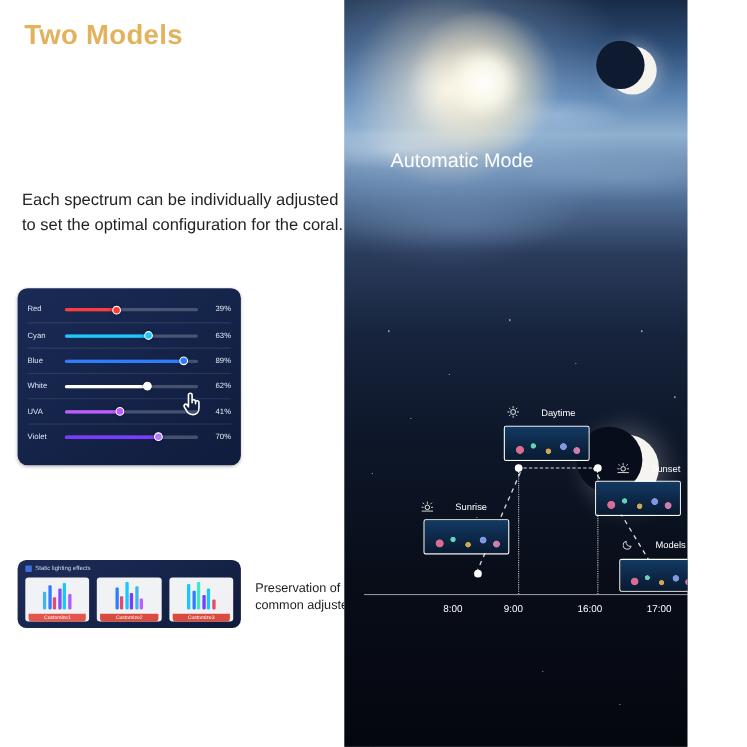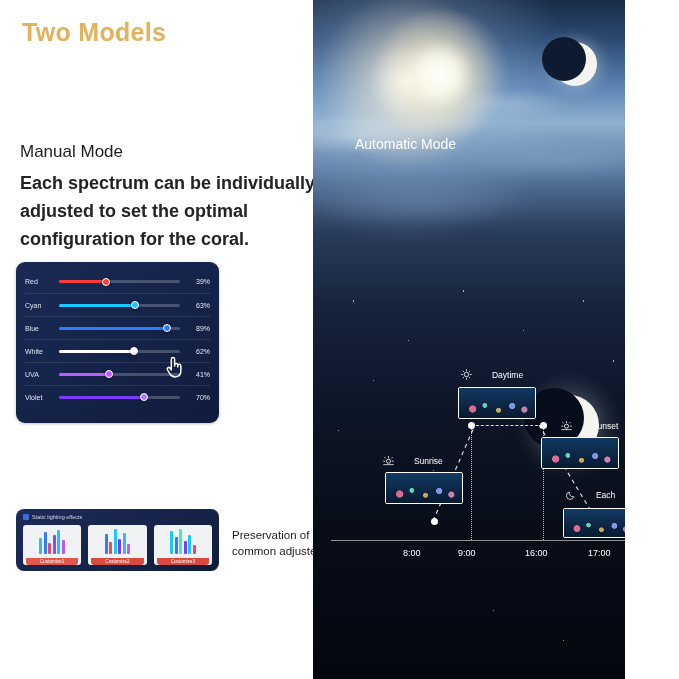--- a/index.html
+++ b/index.html
@@ -24,21 +24,21 @@
     font-size: 25px; font-weight: bold;
     color: #e2b25c;
     letter-spacing: 0.3px;
   }
   .manual-head {
     position: absolute; left: 20px; top: 142px;
     font-size: 17px; color: #1d1d1f; font-weight: 500;
   }
   .manual-desc {
     position: absolute; left: 20px; top: 170px; width: 300px;
-    font-size: 18px; line-height: 1.55; color: #232323; font-weight: bold;
+    font-size: 15px; line-height: 1.55; color: #232323;
   }
 
   
   .slider-card {
     position: absolute; left: 16px; top: 262px;
     width: 203px; height: 161px;
     border-radius: 9px;
     background: linear-gradient(145deg,#1a2a55 0%, #16254c 40%, #101c3c 100%);
     box-shadow: 0 1px 3px rgba(0,0,0,.25);
     padding: 8px 9px 6px 9px;
@@ -127,21 +127,21 @@
   .moon-mid {
     position:absolute; right:26px; top:395px; width:60px; height:60px; border-radius:50%;
     background:#f5f4ef; box-shadow:0 0 22px 7px rgba(255,255,255,.22);
   }
   .moon-mid::after {
     content:""; position:absolute; left:-15px; top:-7px; width:60px; height:60px; border-radius:50%;
     background:#070d1a;
   }
   .stars i { position:absolute; background:#fff; border-radius:50%; opacity:.75; }
 
-  .auto-head { position:absolute; left:42px; top:136px; font-size:14px; color:#ffffff; }
+  .auto-head { position:absolute; left:42px; top:136px; font-size:18px; color:#ffffff; }
   .auto-desc { position:absolute; left:42px; top:168px; width:262px; font-size:12.5px; line-height:1.6; color:#e8eef7; }
 
   
   .tl-baseline { position:absolute; left:18px; top:540px; width:306px; height:1px; background:rgba(255,255,255,.55); }
   .tl-plateau  { position:absolute; left:158px; top:425px; width:72px; height:0; border-top:1.5px dashed rgba(255,255,255,.85); }
   .tl-rise     { position:absolute; left:120px; top:425px; width:42px; height:96px; }
   .tl-fall     { position:absolute; left:226px; top:425px; width:58px; height:96px; }
   .vline { position:absolute; width:0; border-left:1px dotted rgba(255,255,255,.75); }
   .dot { position:absolute; width:7px; height:7px; border-radius:50%; background:#fff; }
 
@@ -166,21 +166,20 @@
 </style>
 </head>
 <body>
 
 <div class="page">
 
   <div class="left">
 
     <div class="title">Two Models</div>
 
-    <div class="manual-head">Manual Mode</div>
     <div class="manual-desc">Each spectrum can be individually adjusted to set the optimal configuration for the coral.</div>
 
     <div class="slider-card">
 
       <div class="srow">
         <span class="slabel">Red</span>
         <span class="strack">
           <span class="sfill" style="width:39%;background:#ff3b3b"></span>
           <span class="sknob" style="left:39%;background:#ff3b3b"></span>
         </span>
@@ -387,21 +386,21 @@
             <line x1="1" y1="14" x2="15" y2="14"></line>
         </g>
       </svg>
       <span>Sunset</span>
     </div>
 
     <div class="stage-label" style="left:253px;top:490px">
       <svg class="ico" width="10" height="10" viewBox="0 0 16 16">
         <path d="M12.5 10.5A6 6 0 0 1 5.2 3.2a6 6 0 1 0 7.3 7.3z" fill="none" stroke="#fff" stroke-width="1.2" stroke-linejoin="round"></path>
       </svg>
-      <span>Each</span>
+      <span>Models</span>
     </div>
 
     <div class="ttime" style="left:90px">8:00</div>
     <div class="ttime" style="left:145px">9:00</div>
     <div class="ttime" style="left:212px">16:00</div>
     <div class="ttime" style="left:275px">17:00</div>
   </div>
 
 </div>
 

